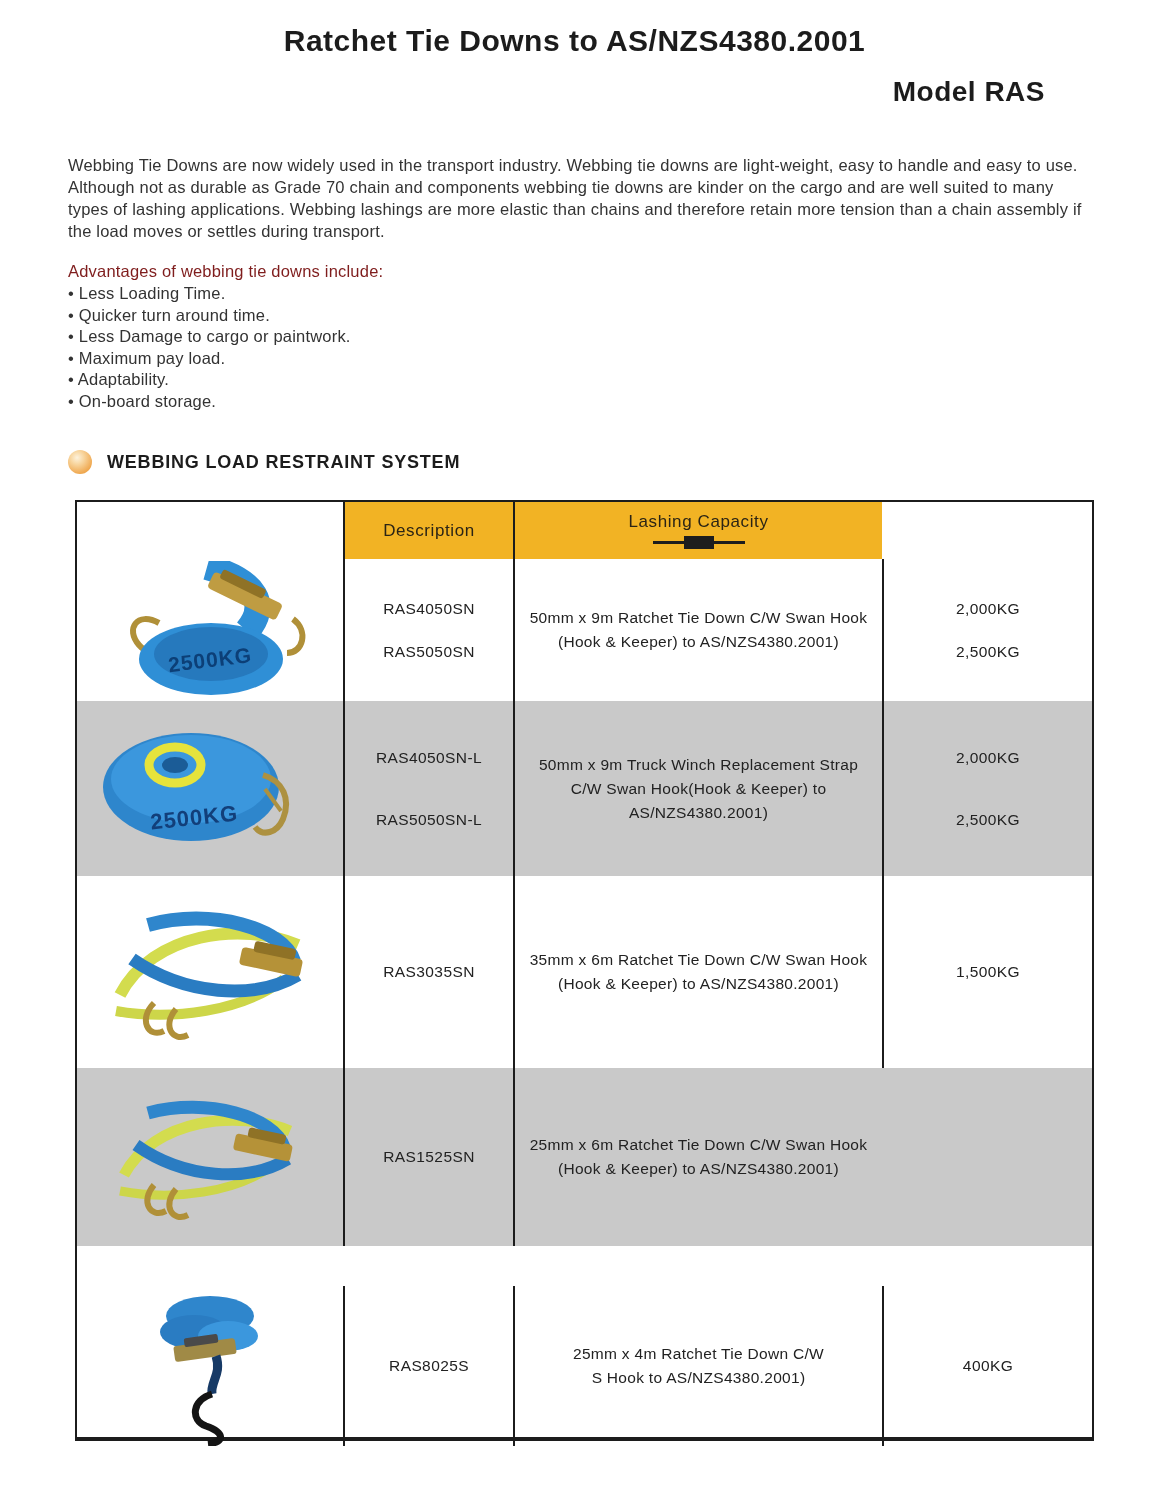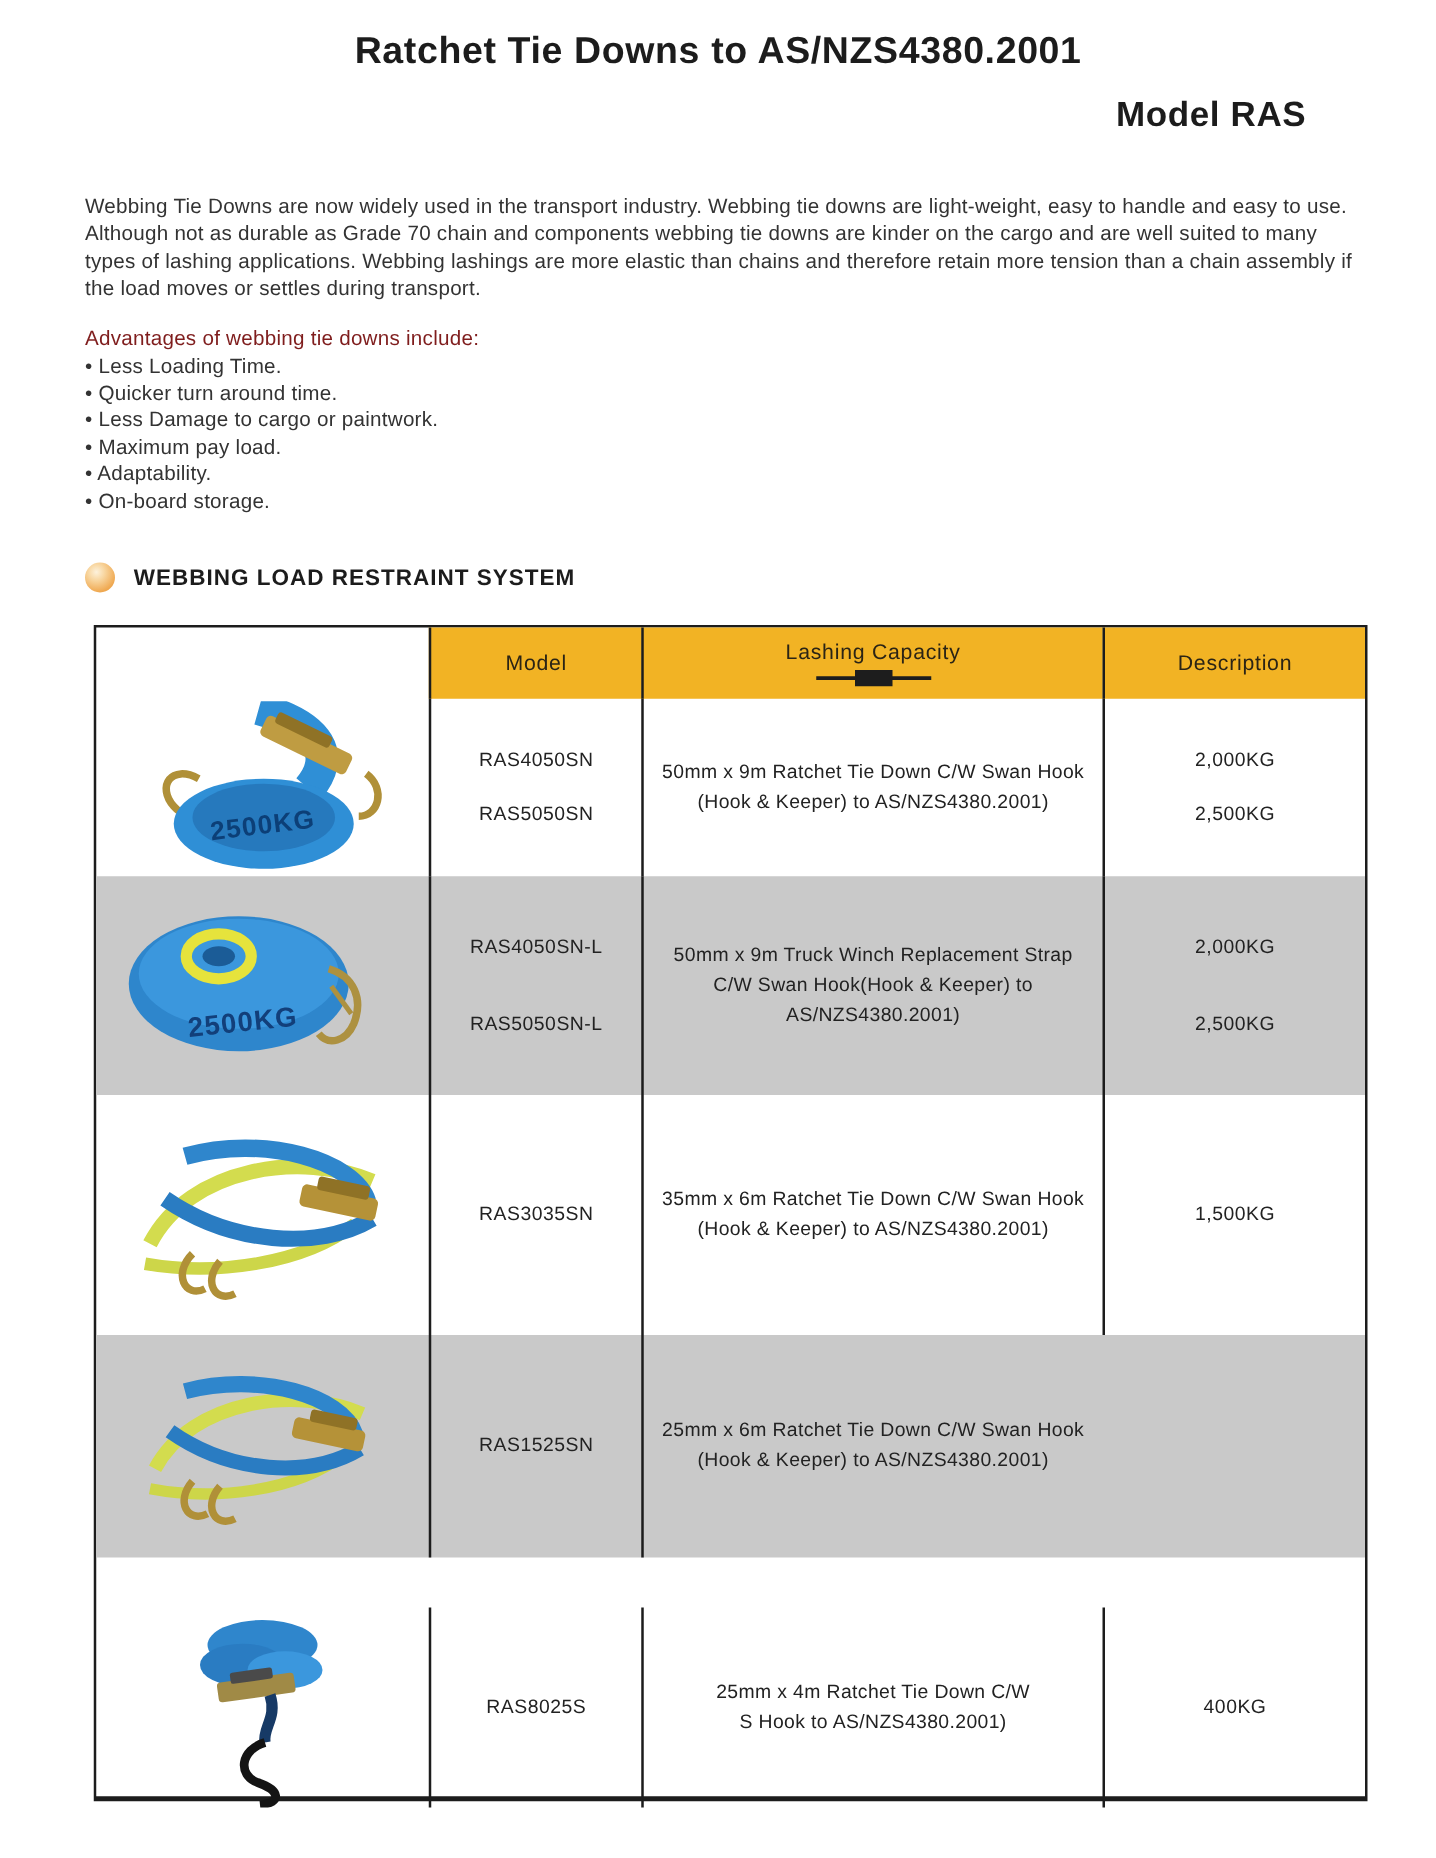--- a/index.html
+++ b/index.html
@@ -117,29 +117,28 @@
 
 <div class="section-header">
   <span class="ball-icon"></span>
   <span class="section-title">WEBBING LOAD RESTRAINT SYSTEM</span>
 </div>
 
 <div class="product-table">
 
   <div class="t-row header-row">
     <div class="cell"></div>
-    <div class="cell bl header-cell">Model</div>
+    <div class="cell bl header-cell">Description</div>
     <div class="cell bl header-cell">
       <span>Lashing Capacity</span>
       <span class="cap-icon">
         <span class="bar"></span>
         <span class="buckle"></span>
       </span>
     </div>
-    <div class="cell bl header-cell">Description</div>
   </div>
 
   <div class="t-row r1">
     <div class="cell img-cell">
       <svg width="242" height="138" viewBox="0 0 242 138">
         <path d="M70,62 C48,50 36,68 50,84 C64,100 86,92 76,74" stroke="#b09038" stroke-width="6" fill="none"></path>
         <path d="M96,72 C80,92 92,114 110,102" stroke="#b09038" stroke-width="6" fill="none"></path>
         <path d="M118,6 C168,20 180,44 158,70" stroke="#2f8fd6" stroke-width="26" fill="none"></path>
         <rect x="118" y="26" width="76" height="18" rx="4" fill="#bf9c42" transform="rotate(26 156 35)"></rect>
         <rect x="130" y="18" width="48" height="10" rx="3" fill="#8f7226" transform="rotate(26 154 23)"></rect>

